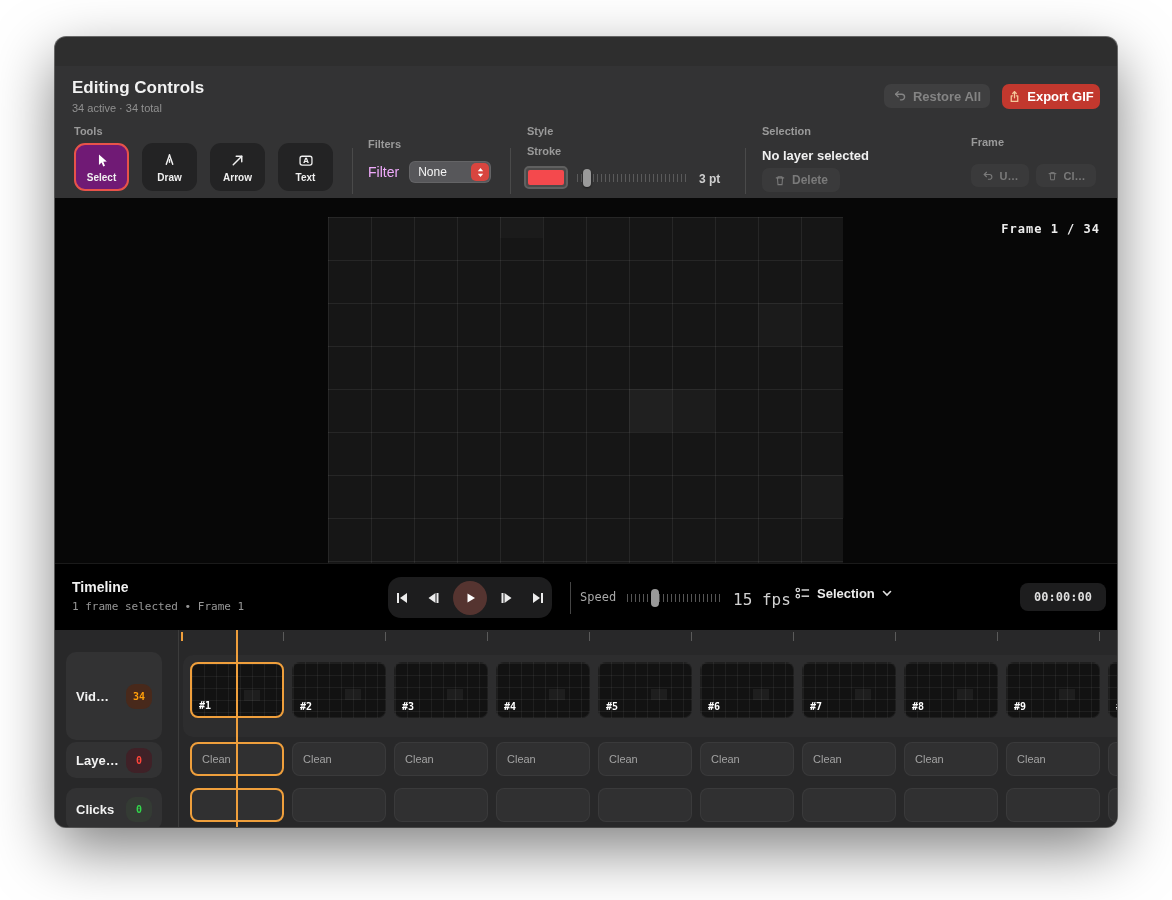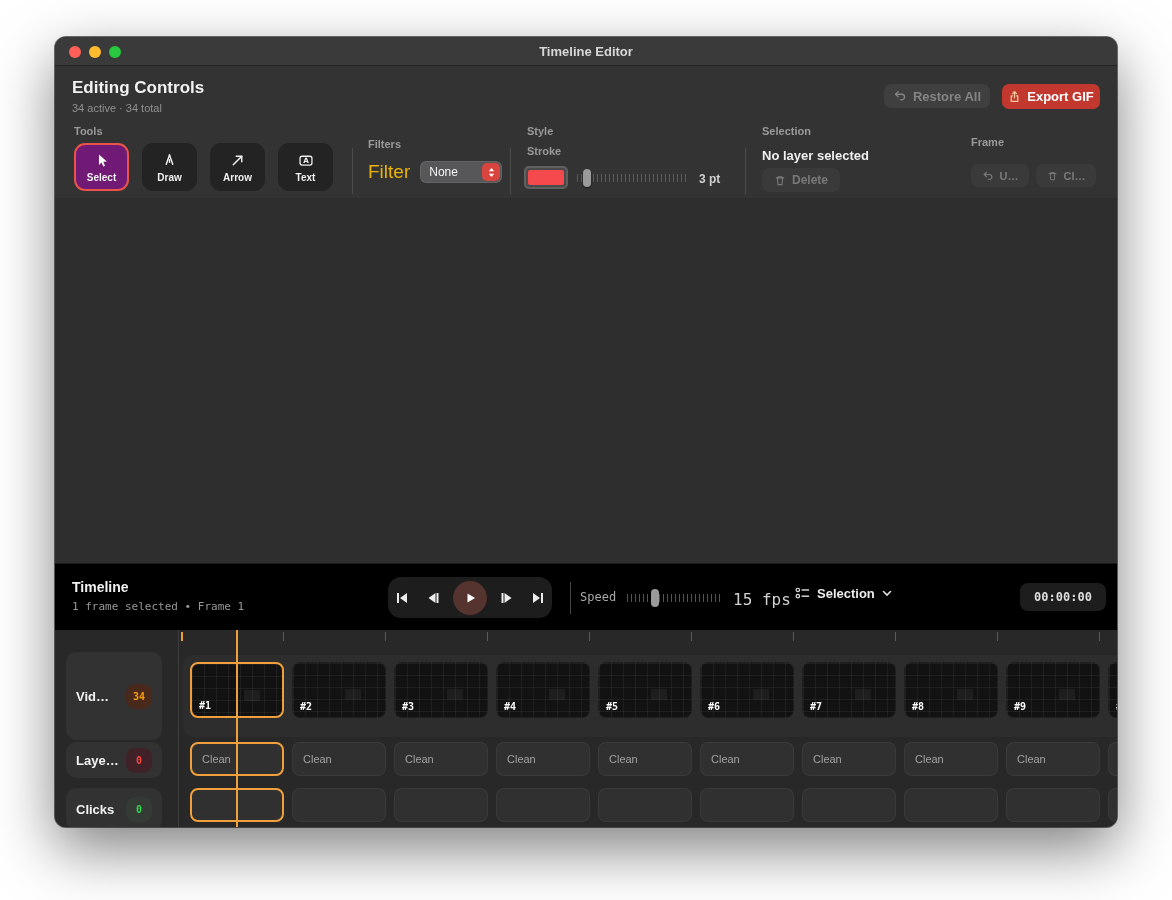--- a/index.html
+++ b/index.html
@@ -36,21 +36,21 @@
   .group-label { position:absolute; font-size:11px; font-weight:600; color:#9a9a9a; }
   .vdiv { position:absolute; top:82px; width:1px; height:46px; background:#4a4a4a; }
 
   .tool-btn { position:absolute; top:77px; width:55px; height:48px; border-radius:11px;
     background:#232324; display:flex; flex-direction:column; align-items:center;
     justify-content:center; gap:3px; color:#f0f0f0; border:2px solid transparent; cursor:pointer; }
   .tool-btn .tlabel { font-size:10px; font-weight:600; }
   .tool-btn.selected { background:#701a75; border-color:#e8534a; }
 
   .filter-row { position:absolute; left:313px; top:95px; display:flex; align-items:center; gap:10px; }
-  .filter-word { font-size:19px; color:#eab308; }
+  .filter-word { font-size:14px; color:#f0abfc; }
   .popup { width:82px; height:22px; background:#57575a; border-radius:6px; display:flex;
     align-items:center; justify-content:space-between; padding:0 2px 0 9px; cursor:pointer;
     box-shadow:inset 0 0 0 1px rgba(255,255,255,.08); }
   .popup-val { font-size:12px; color:#f5f5f5; }
   .popup-step { width:18px; height:18px; border-radius:5px; background:#d8453f;
     display:flex; align-items:center; justify-content:center; }
 
   .swatch { position:absolute; left:469px; top:100px; width:44px; height:23px;
     border-radius:5px; background:#4a4a4a; border:2px solid #606060; padding:2px; cursor:pointer; }
   .swatch-inner { width:100%; height:100%; border-radius:2px; }
@@ -148,28 +148,20 @@
   .playhead { position:absolute; left:181px; top:0; width:2px; height:197px;
     background:#ef9f3c; z-index:5; pointer-events:none; }
 
   svg { display:block; }
 </style>
 </head>
 <body>
 
 <div class="window">
 
-  <div class="titlebar">
-    <div class="traffic">
-      <div class="light red"></div>
-      <div class="light yellow"></div>
-      <div class="light green"></div>
-    </div>
-    <div class="win-title">Timeline Editor</div>
-  </div>
 
   <div class="header">
     <div class="hdr-title">Editing Controls</div>
     <div class="hdr-sub">34 active · 34 total</div>
 
     <button class="btn btn-restore">
       <span>
         <svg width="14" height="14" viewBox="0 0 16 16" fill="none" stroke="#848484" stroke-width="1.6" stroke-linecap="round" stroke-linejoin="round">
           <path d="M6 3 L3 6 L6 9"></path>
             <path d="M3 6 H10 a3.2 3.2 0 0 1 0 6.4 H8.5"></path>
@@ -285,20 +277,30 @@
         <svg width="11" height="12" viewBox="0 0 16 16" fill="none" stroke="#7a7a7a" stroke-width="1.4" stroke-linecap="round">
           <path d="M3 4.5 H13"></path>
             <path d="M5.5 4.5 V3 H10.5 V4.5"></path>
             <path d="M4.6 4.5 L5.3 13.5 H10.7 L11.4 4.5"></path>
         </svg>
       </span>
       <span>Cl…</span>
     </button>
   </div>
 
+  <div class="canvas">
+    <div class="grid">
+      <div class="gcell" style="left:301px; top:172px; width:43px; height:43px;"></div>
+      <div class="gcell" style="left:344px; top:172px; width:43px; height:43px; opacity:.6;"></div>
+      <div class="gcell" style="left:430px; top:86px; width:43px; height:43px; opacity:.5;"></div>
+      <div class="gcell" style="left:473px; top:258px; width:43px; height:43px; opacity:.55;"></div>
+      <div class="gcell" style="left:172px; top:0; width:43px; height:21px; opacity:.5;"></div>
+    </div>
+    <div class="frame-counter mono">Frame 1 / 34</div>
+  </div>
 
   <div class="tl-bar">
     <div class="tl-title">Timeline</div>
     <div class="tl-sub mono">1 frame selected • Frame 1</div>
 
     <div class="playback">
       <button class="pb-btn">
         <svg width="14" height="14" viewBox="0 0 14 14" fill="#ececec">
             <rect x="2" y="2" width="2" height="10"></rect>
             <polygon points="12,2 12,12 5,7"></polygon>

